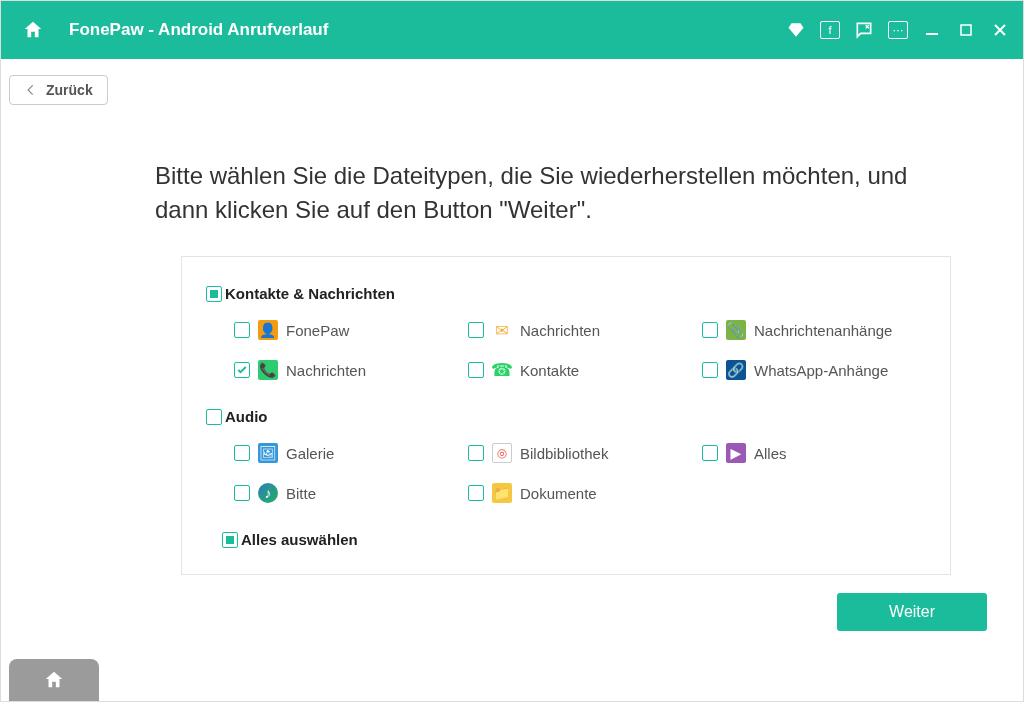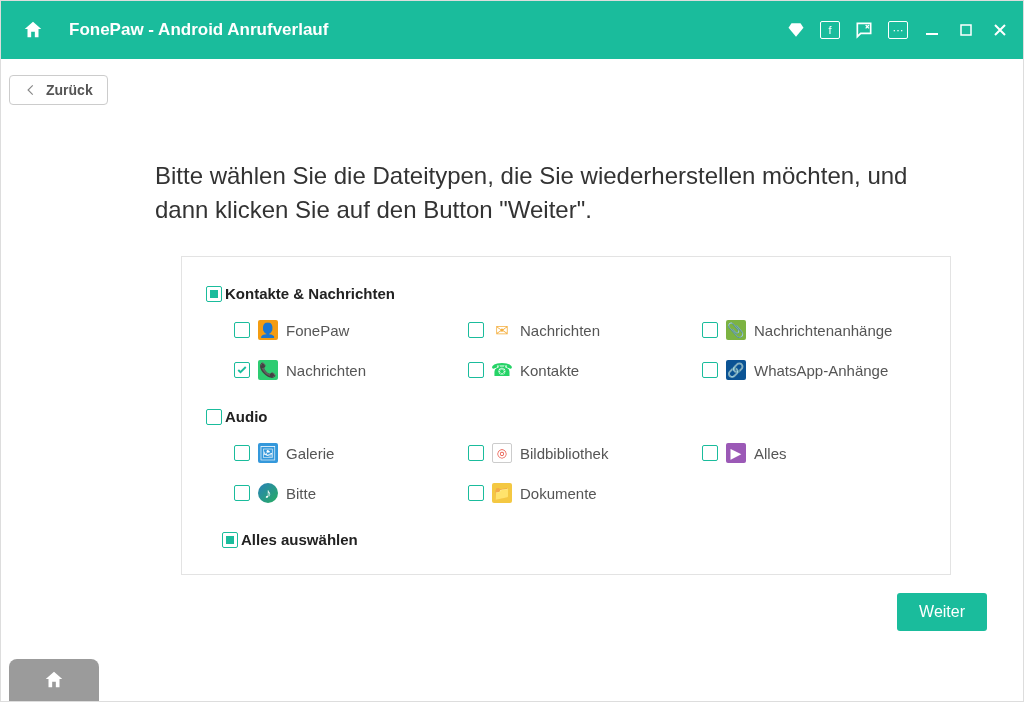--- a/index.html
+++ b/index.html
@@ -127,21 +127,21 @@
   .ico-audio { background:linear-gradient(135deg,#2980b9,#27ae60); border-radius:50%; }
   .ico-doc { background:#f4c842; }
   .next-btn {
     position:absolute;
     right: 36px;
     bottom: 70px;
     background:#1abc9c;
     color:#fff;
     border:none;
     border-radius:3px;
-    padding: 10px 22px;
+    padding: 10px 52px;
     font-size:16px;
     cursor:pointer;
   }
   .bottom-tab {
     position:absolute;
     left:8px; bottom:0;
     width:90px; height:42px;
     background:#9b9b9b;
     border-radius:8px 8px 0 0;
     display:flex; align-items:center; justify-content:center;

